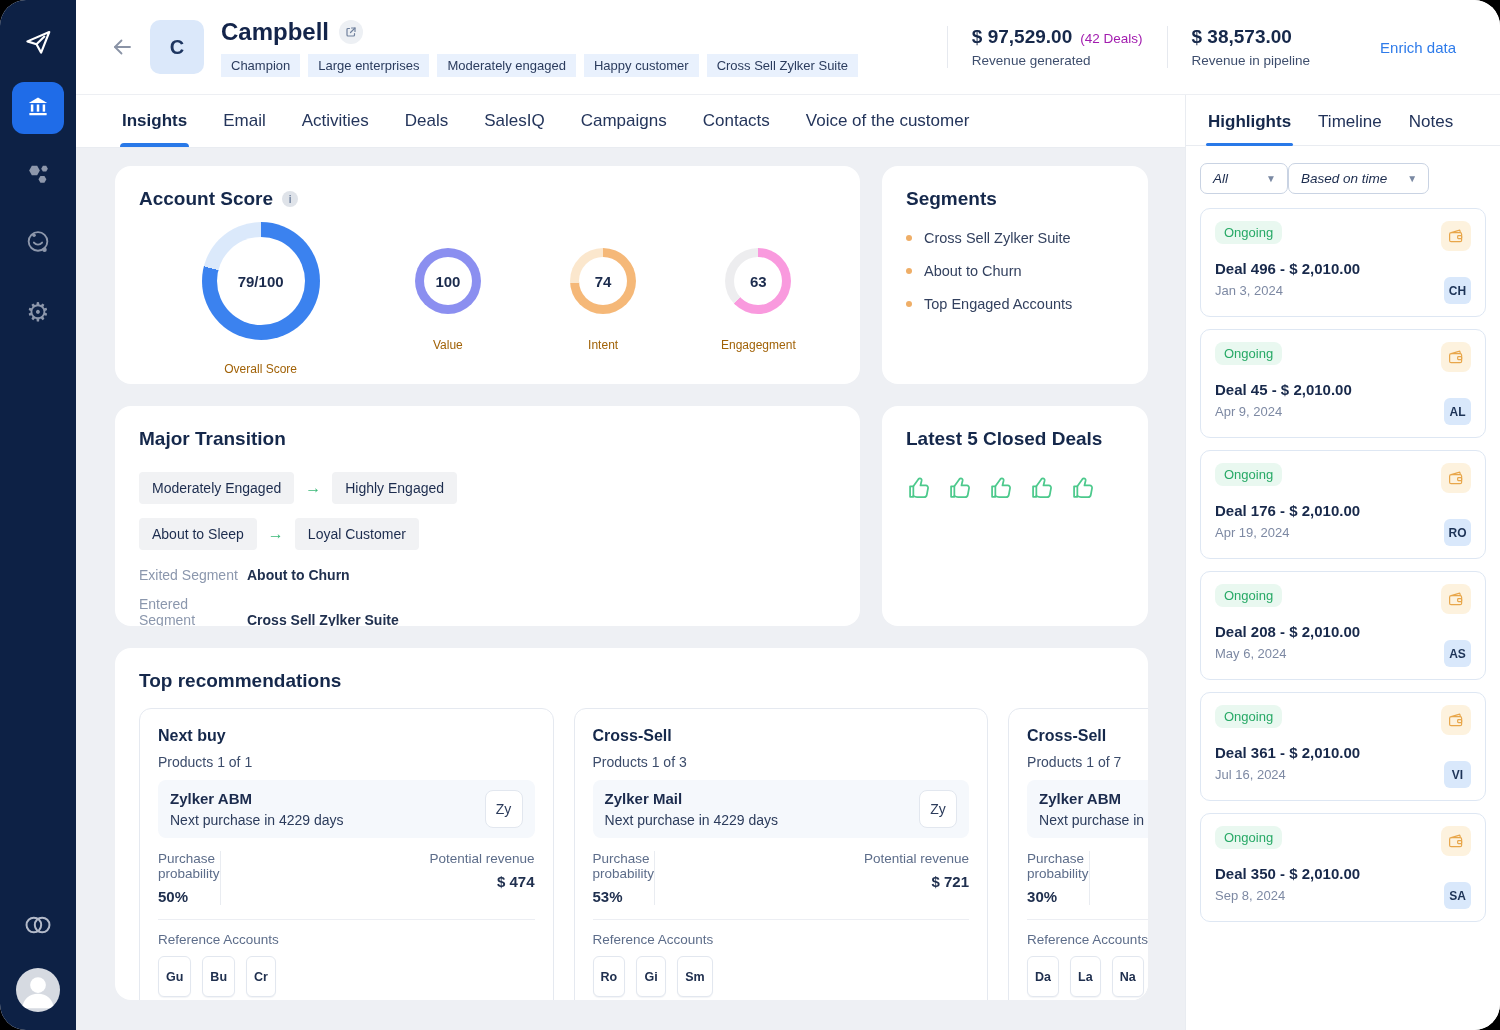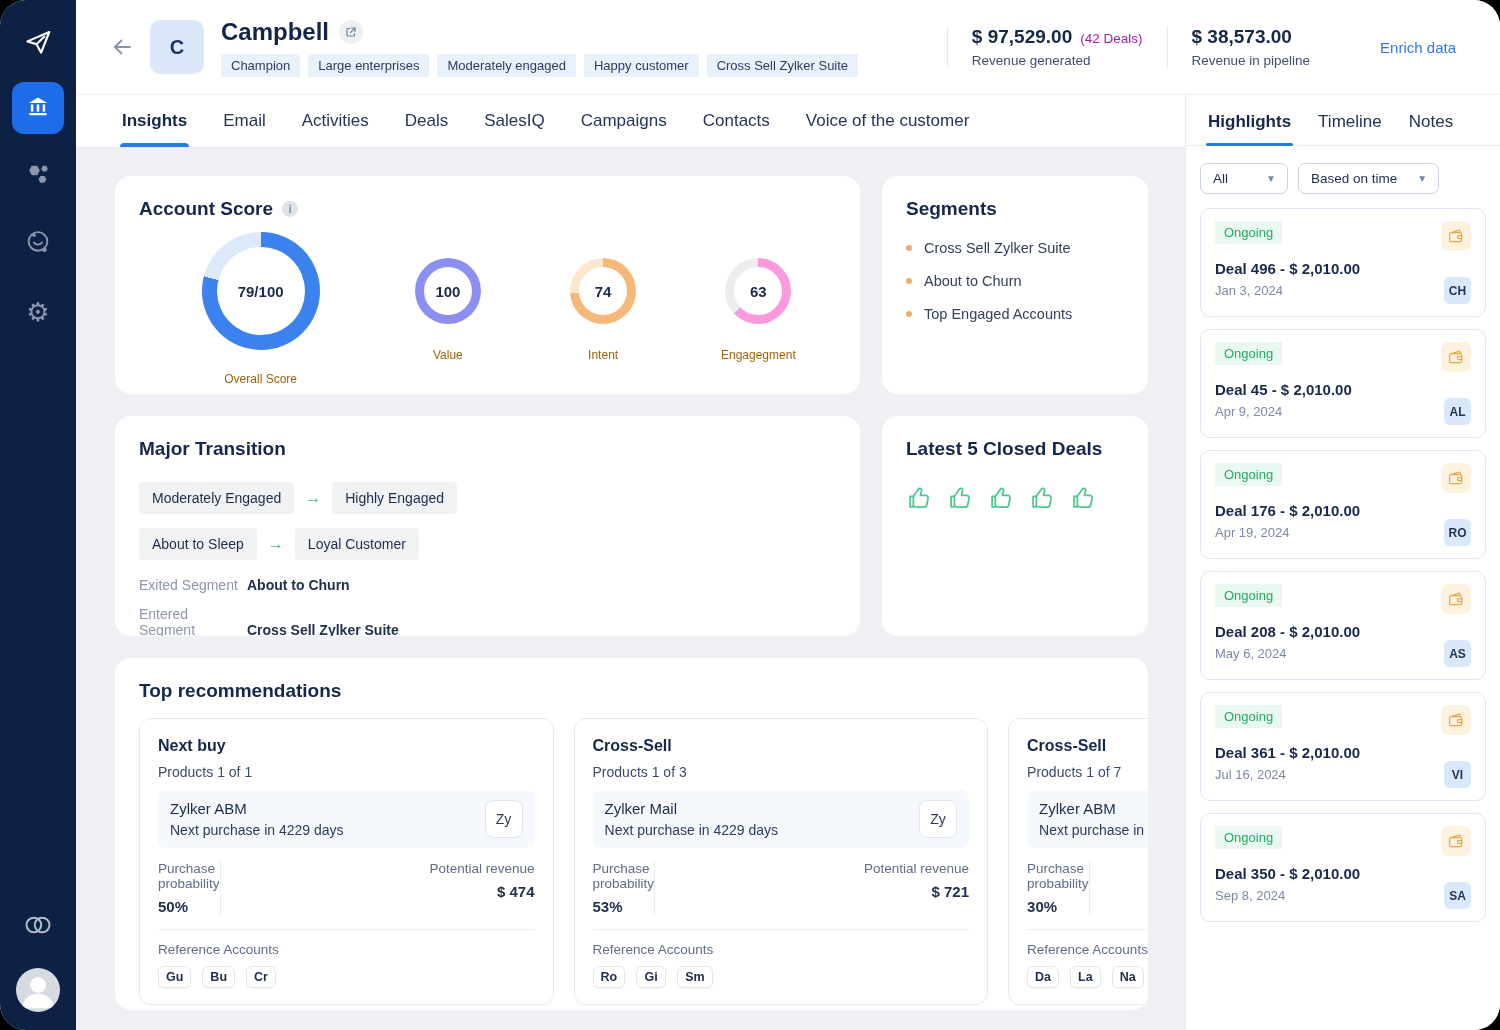--- a/index.html
+++ b/index.html
@@ -36,21 +36,21 @@
   .enrich { margin-left:46px; font-size:15px; color:#2e7bea; cursor:pointer; white-space:nowrap; }
 
   .body-row { flex:1; display:flex; min-height:0; }
   .center { flex:1; display:flex; flex-direction:column; min-width:0; }
 
   .tabbar { height:53px; background:#fff; border-bottom:1px solid #e9ecf1; display:flex; align-items:stretch; gap:36px; padding-left:46px; flex-shrink:0; }
   .tabbar .tab { font-size:17px; color:#24355b; display:flex; align-items:center; position:relative; cursor:pointer; white-space:nowrap; }
   .tabbar div.tab:first-of-type { font-weight:700; color:#15284b; }
   .tabbar div.tab:first-of-type::after { content:""; position:absolute; left:-2px; right:-2px; bottom:0; height:4px; background:#2979e8; border-radius:4px 4px 0 0; }
 
-  .content { flex:1; background:#eef0f4; padding:28px 37px 26px 39px; display:grid; grid-template-columns:1fr 266px; grid-template-rows:218px 220px 352px; gap:22px; overflow:hidden; }
+  .content { flex:1; background:#eef0f4; padding:18px 37px 26px 39px; display:grid; grid-template-columns:1fr 266px; grid-template-rows:218px 220px 352px; gap:22px; overflow:hidden; }
   .card { background:#fff; border-radius:16px; padding:22px 24px; overflow:hidden; }
   .card-title { font-size:19px; font-weight:700; color:#15284b; display:flex; align-items:center; gap:9px; }
   .info-icon { width:16px; height:16px; border-radius:50%; background:#dfe3e9; color:#70819d; font-size:10px; font-weight:700; display:grid; place-items:center; cursor:pointer; }
 
   
   .score-row { display:flex; margin-top:12px; padding-left:12px; }
   .score-item { width:160px; display:flex; flex-direction:column; align-items:center; }
   .score-item:first-of-type { width:226px; }
   .donut { position:relative; border-radius:50%; width:66px; height:66px; margin-top:26px; }
   .score-item:first-of-type .donut { width:118px; height:118px; margin-top:0; }
@@ -77,45 +77,45 @@
 
   
   .thumbs-row { display:flex; gap:13px; margin-top:24px; }
 
   
   .reco-row { display:flex; gap:20px; margin-top:16px; }
   .reco-sub { flex:1; border:1px solid #e5e9f0; border-radius:12px; padding:18px 18px 16px; background:#fff; }
   .reco-type { font-size:16px; font-weight:700; color:#15284b; }
   .reco-products { font-size:14px; color:#3c4c6b; margin-top:9px; }
   .product-row { margin-top:10px; background:#f5f8fc; border-radius:8px; padding:10px 12px; display:flex; align-items:center; justify-content:space-between; }
-  .product-name { font-size:15px; font-weight:400; color:#1b2b4d; }
+  .product-name { font-size:15px; font-weight:700; color:#1b2b4d; }
   .product-sub { font-size:14px; color:#2c3c5c; margin-top:5px; }
   .product-badge { width:38px; height:38px; background:#fff; border:1px solid #e2e7ef; border-radius:8px; display:grid; place-items:center; font-size:14px; color:#2b3b5b; flex-shrink:0; }
   .metrics-row { display:flex; justify-content:space-between; margin-top:13px; }
   .metric-label { font-size:13.5px; color:#5d6d8a; }
   .metric-val { font-size:15px; color:#20304f; margin-top:7px; font-weight:600; }
   .metric.right { text-align:right; }
   .reco-hr { border:none; border-top:1px solid #eceef3; margin:14px 0 12px; }
   .ref-chips { display:flex; gap:11px; margin-top:9px; }
-  .ref-chip { min-width:30px; height:22px; padding:0 7px; background:#fff; border:1px solid #e2e7ef; border-radius:6px; display:grid; place-items:center; font-size:12.5px; font-weight:700; color:#20304f; cursor:pointer; box-shadow:0 1px 1px rgba(20,40,80,.05); }
+  .ref-chip { min-width:30px; height:41px; padding:0 7px; background:#fff; border:1px solid #e2e7ef; border-radius:6px; display:grid; place-items:center; font-size:12.5px; font-weight:700; color:#20304f; cursor:pointer; box-shadow:0 1px 1px rgba(20,40,80,.05); }
 
   
   .right { width:315px; flex-shrink:0; background:#fff; border-left:1px solid #e9ecf1; display:flex; flex-direction:column; overflow:hidden; }
   .right-tabs { display:flex; gap:27px; padding:17px 0 0 22px; border-bottom:1px solid #e9ecf1; }
   .right-tab { font-size:17px; color:#22335a; padding-bottom:13px; position:relative; cursor:pointer; }
   .right-tabs div.right-tab:first-of-type { font-weight:700; color:#15284b; }
   .right-tabs div.right-tab:first-of-type::after { content:""; position:absolute; left:-2px; right:-2px; bottom:-1px; height:3px; background:#2979e8; border-radius:3px; }
-  .filters { display:flex; gap:10px; padding:17px 14px 0; }
+  .filters { display:flex; padding:17px 14px 0;font-style:italic; }
   .filter { border:1px solid #c9d3e3; border-radius:7px; height:31px; display:flex; align-items:center; padding:0 11px 0 12px; font-size:13.5px; color:#1c2c4e; gap:20px; cursor:pointer; background:#fff; }
   .filter:first-of-type { width:88px; justify-content:space-between; gap:0; }
   .caret { color:#7a89a3; font-size:10px; }
   .deal-list { padding:14px 14px 0; display:flex; flex-direction:column; gap:12px; overflow:hidden; }
   .deal-card { border:1px solid #dee7f3; border-radius:10px; padding:12px 14px; background:#fff; cursor:pointer; }
   .deal-top { display:flex; justify-content:space-between; align-items:flex-start; }
-  .ongoing { background:#e9f8f0; color:#27a966; font-size:13px; padding:4px 9px; border-radius:0; }
+  .ongoing { background:#e9f8f0; color:#27a966; font-size:13px; padding:4px 9px; border-radius:8px; }
   .wallet { width:30px; height:30px; background:#fdf2de; border-radius:8px; display:grid; place-items:center; }
   .deal-title { font-size:15px; font-weight:700; color:#18294b; margin-top:9px; }
   .deal-bottom { display:flex; justify-content:space-between; align-items:center; margin-top:0; }
   .deal-date { font-size:13px; color:#7d89a3; }
   .deal-owner { width:27px; height:27px; border-radius:6px; background:#d9e8fb; display:grid; place-items:center; font-size:12px; font-weight:700; color:#1d3357; }
 </style>
 </head>
 <body>
 
 <div class="app">

